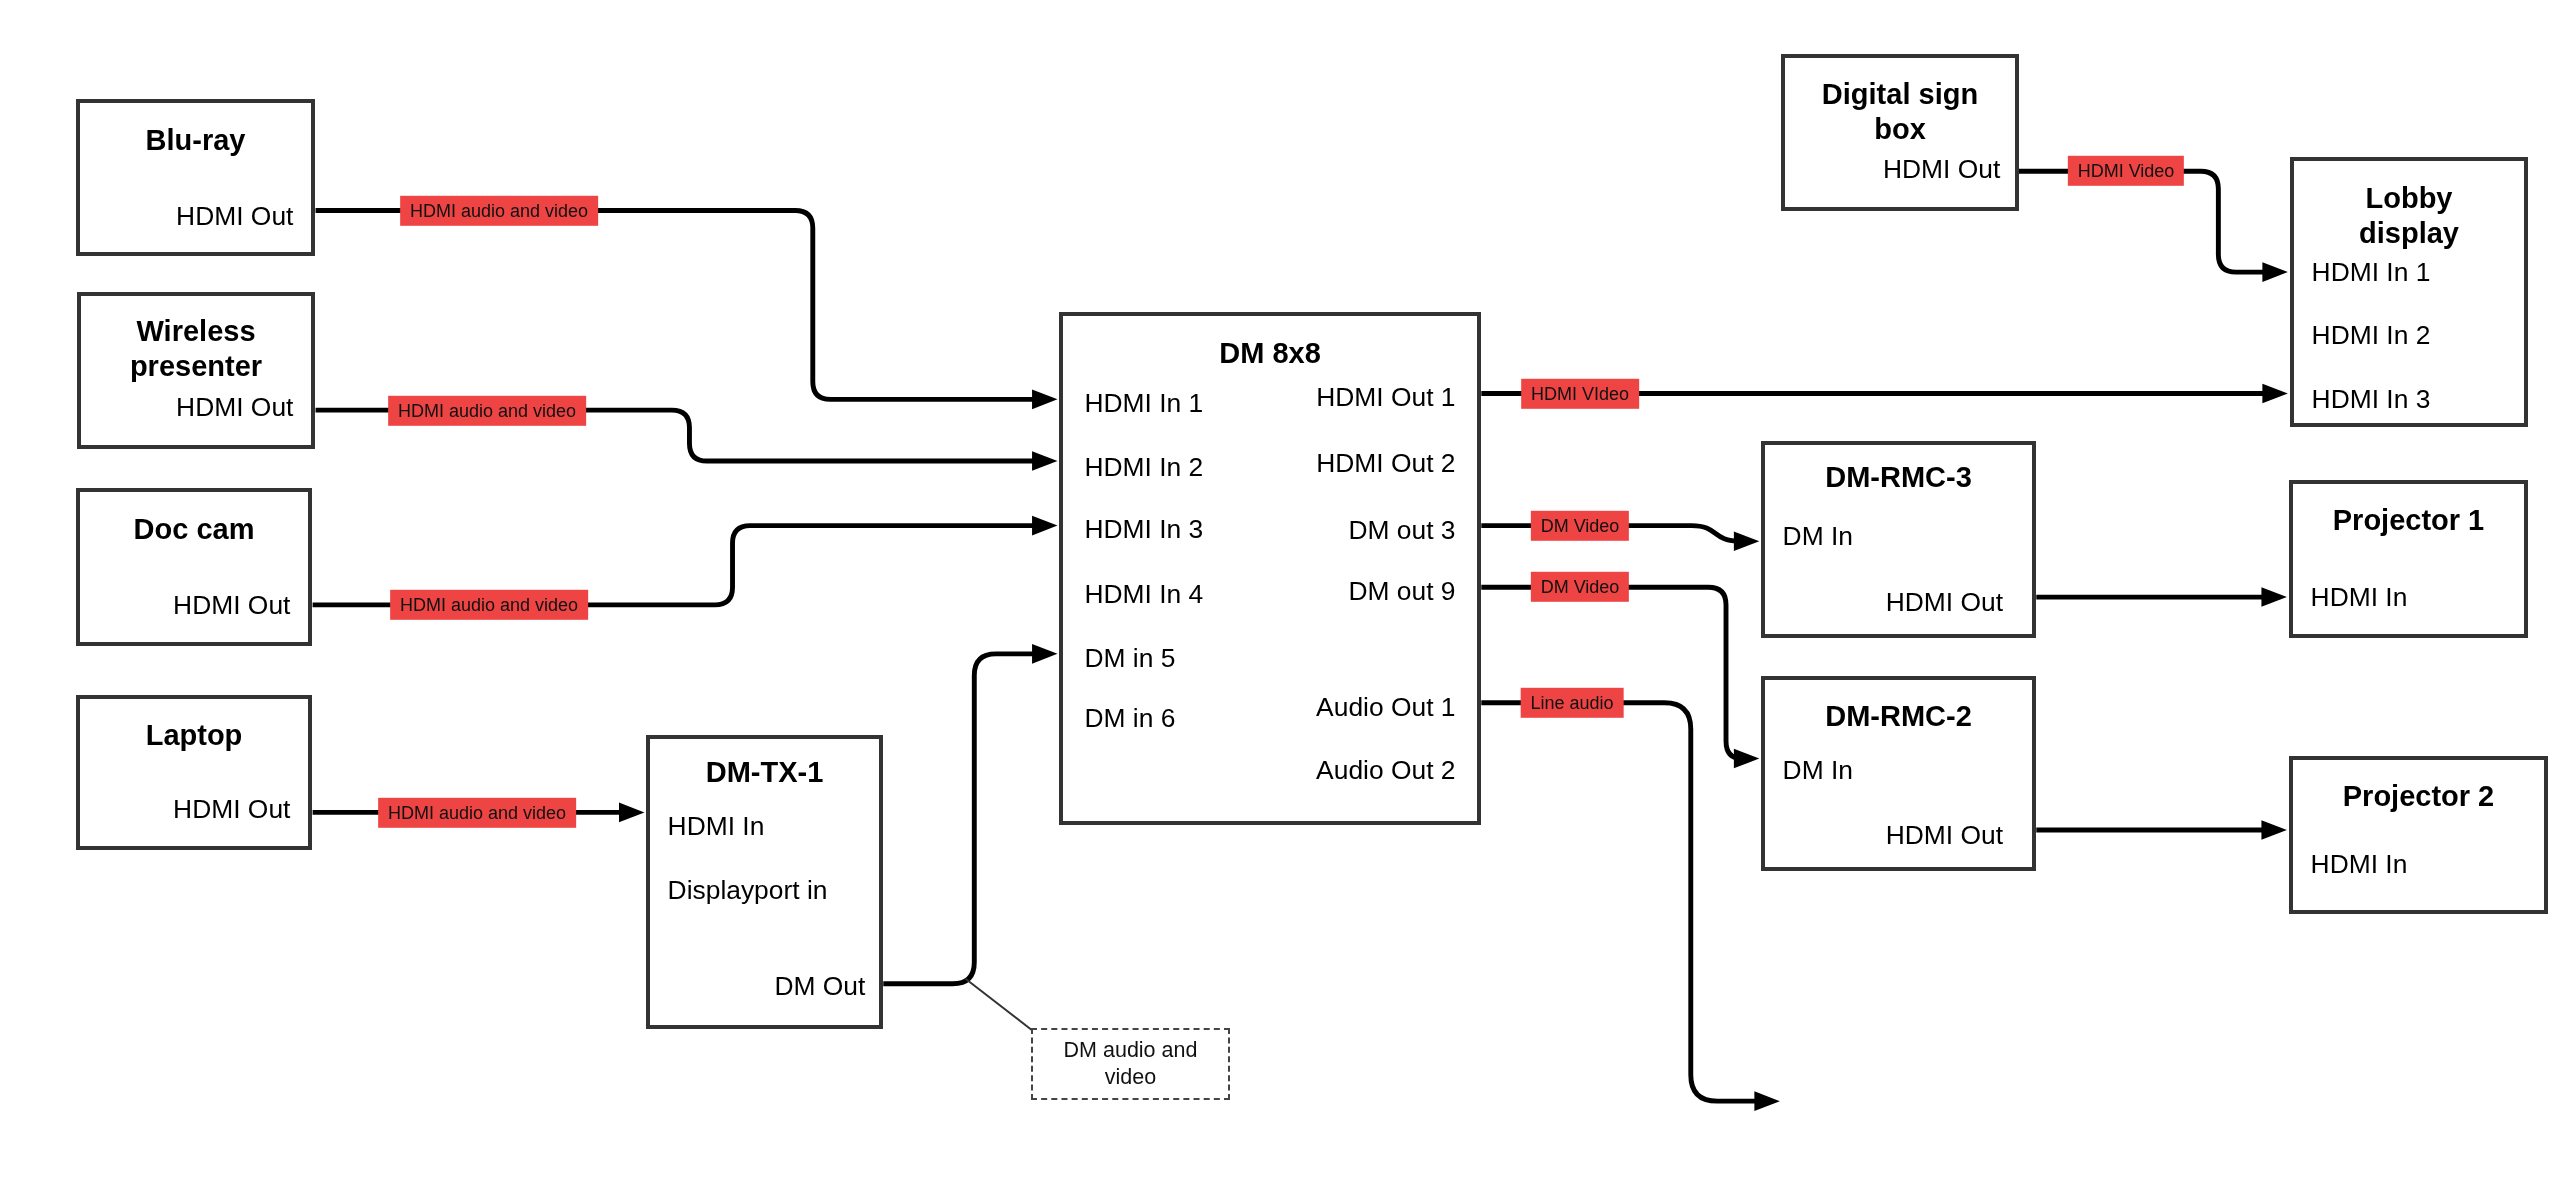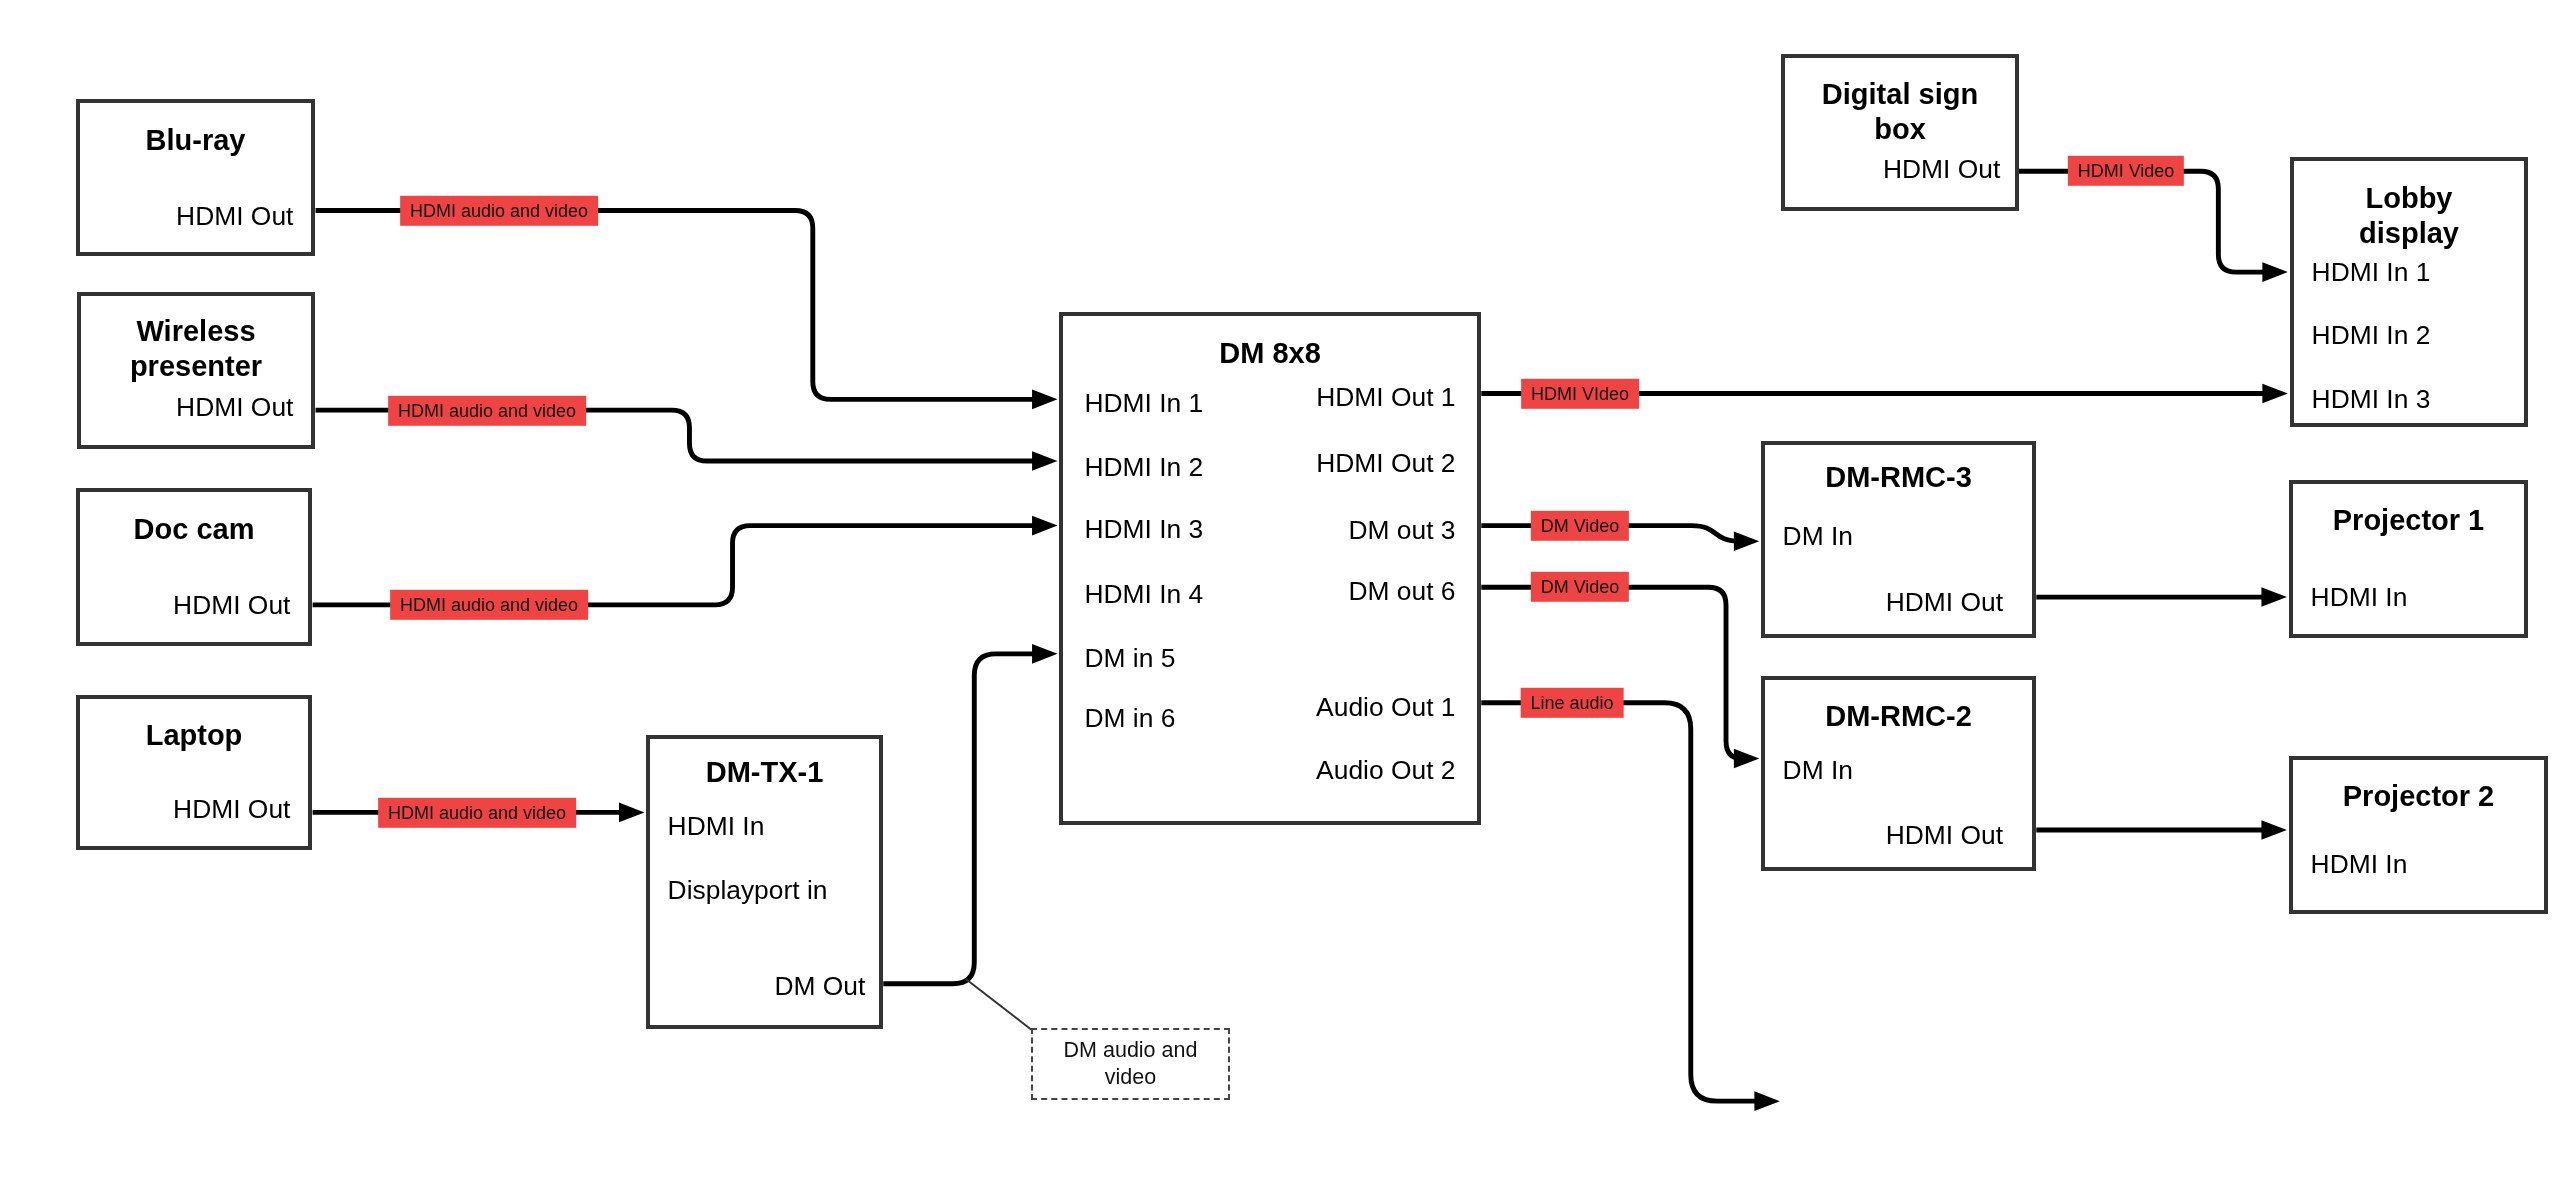--- a/index.html
+++ b/index.html
@@ -144,21 +144,21 @@
     <div class="node-title" style="top:19.6px;">DM 8x8</div>
     <span class="port left" style="top:87px;  left:21.5px;">HDMI In 1</span>
     <span class="port left" style="top:151px; left:21.5px;">HDMI In 2</span>
     <span class="port left" style="top:213px; left:21.5px;">HDMI In 3</span>
     <span class="port left" style="top:278px; left:21.5px;">HDMI In 4</span>
     <span class="port left" style="top:342px; left:21.5px;">DM in 5</span>
     <span class="port left" style="top:402px; left:21.5px;">DM in 6</span>
     <span class="port right" style="top:81px;  right:21.5px;">HDMI Out 1</span>
     <span class="port right" style="top:147px; right:21.5px;">HDMI Out 2</span>
     <span class="port right" style="top:214px; right:21.5px;">DM out 3</span>
-    <span class="port right" style="top:275px; right:21.5px;">DM out 6</span>
+    <span class="port right" style="top:275px; right:21.5px;">DM out 9</span>
     <span class="port right" style="top:391px; right:21.5px;">Audio Out 1</span>
     <span class="port right" style="top:454px; right:21.5px;">Audio Out 2</span>
   </div>
 
   <div class="node" style="left:1781px; top:54px; width:238px; height:157px;">
     <div class="node-title" style="top:18.6px;">Digital sign
 box</div>
     <span class="port right" style="top:111px; right:14.7px;">HDMI Out</span>
   </div>
 

